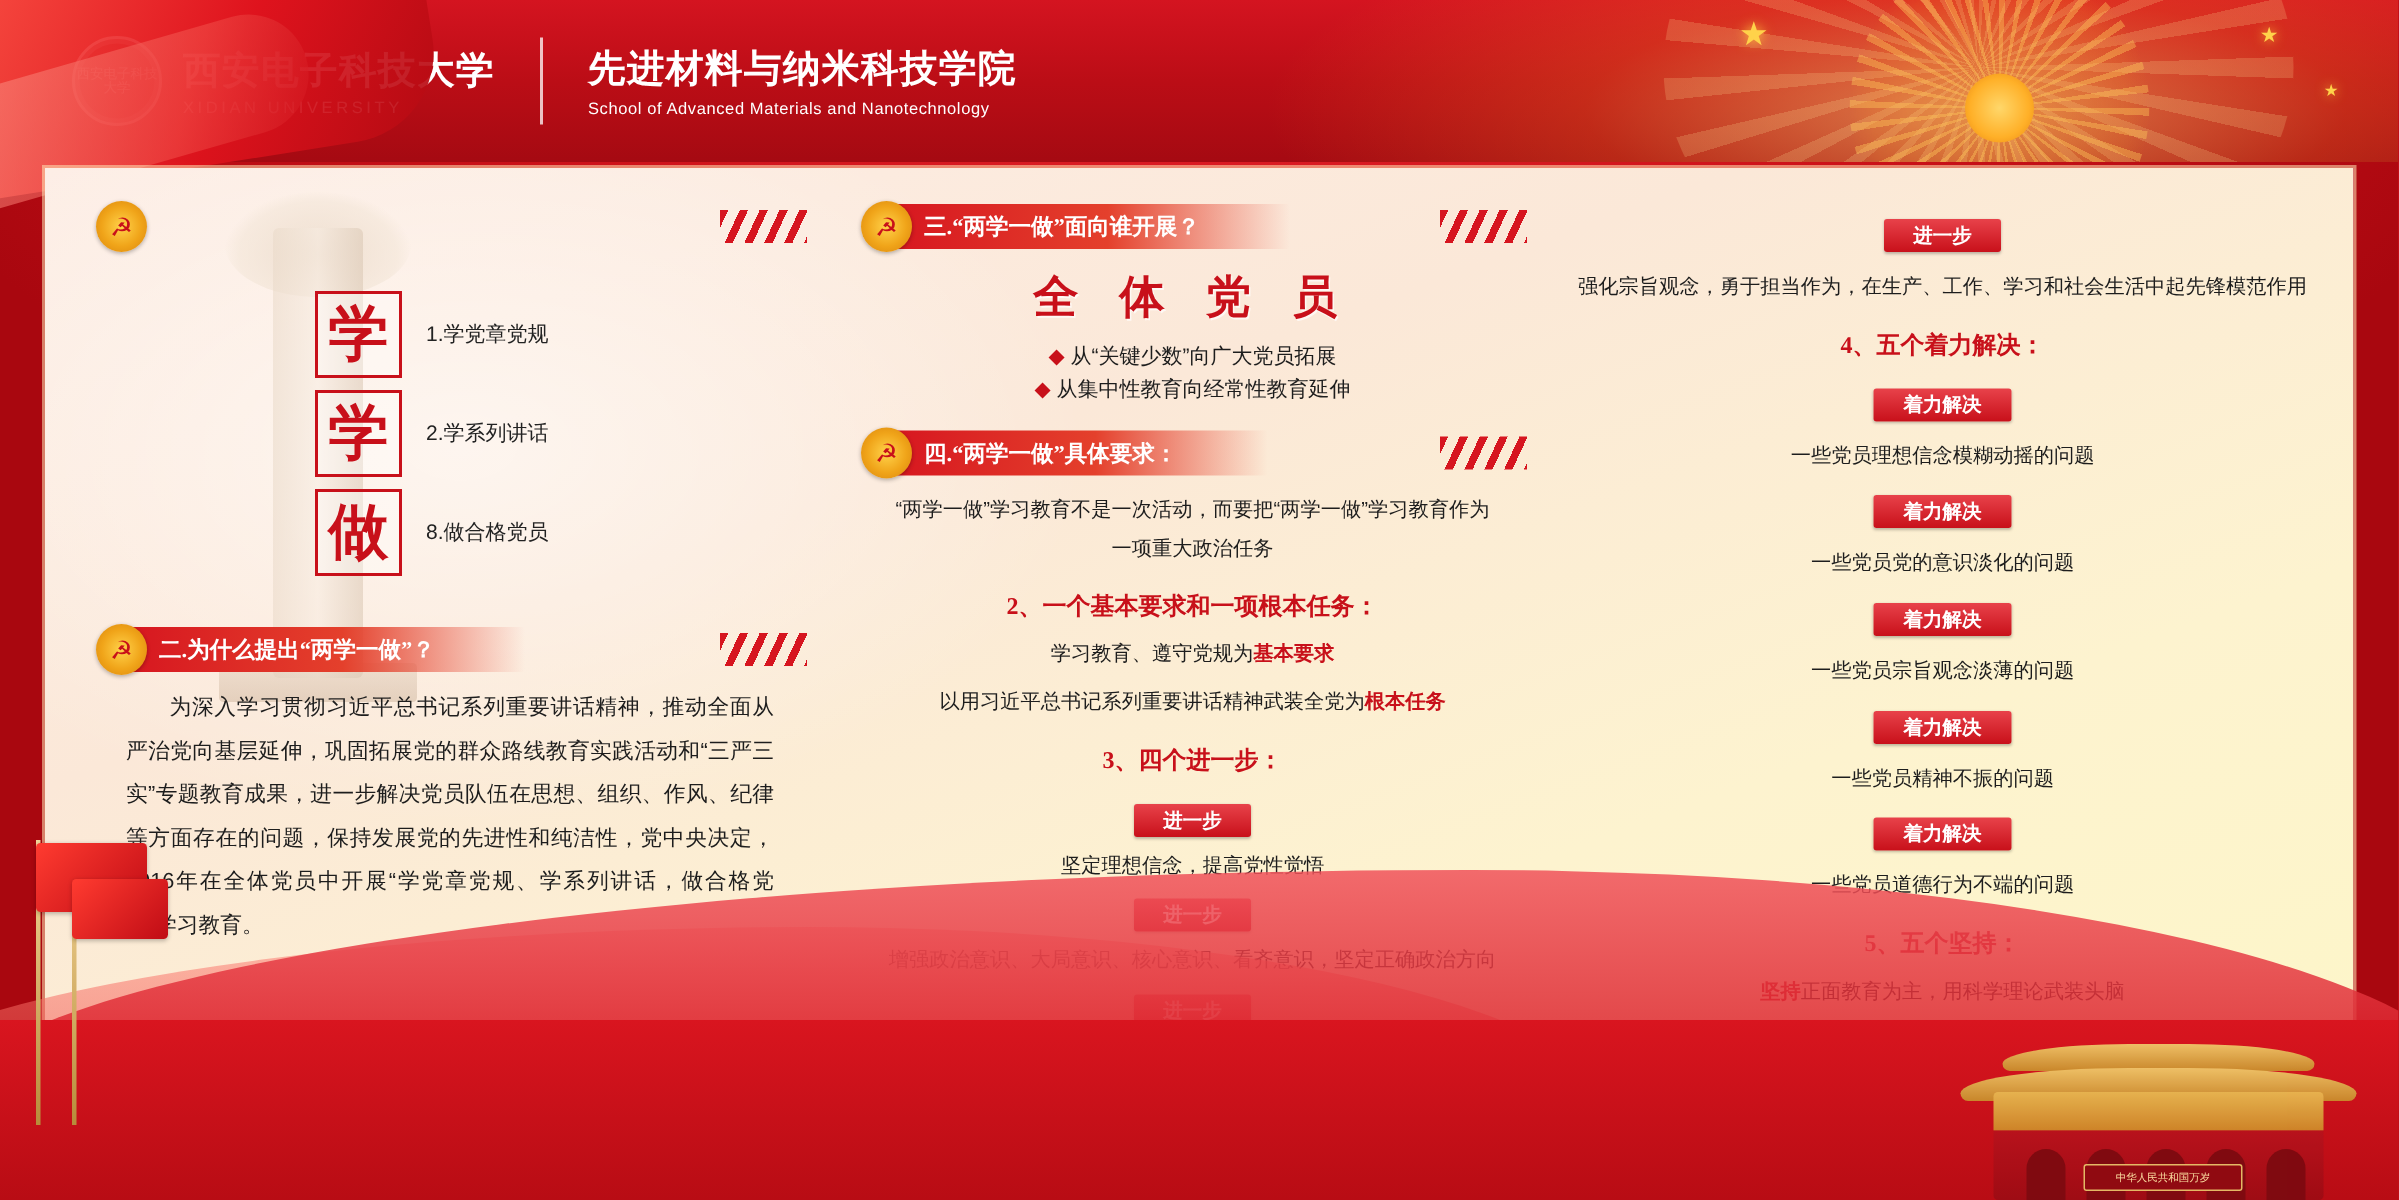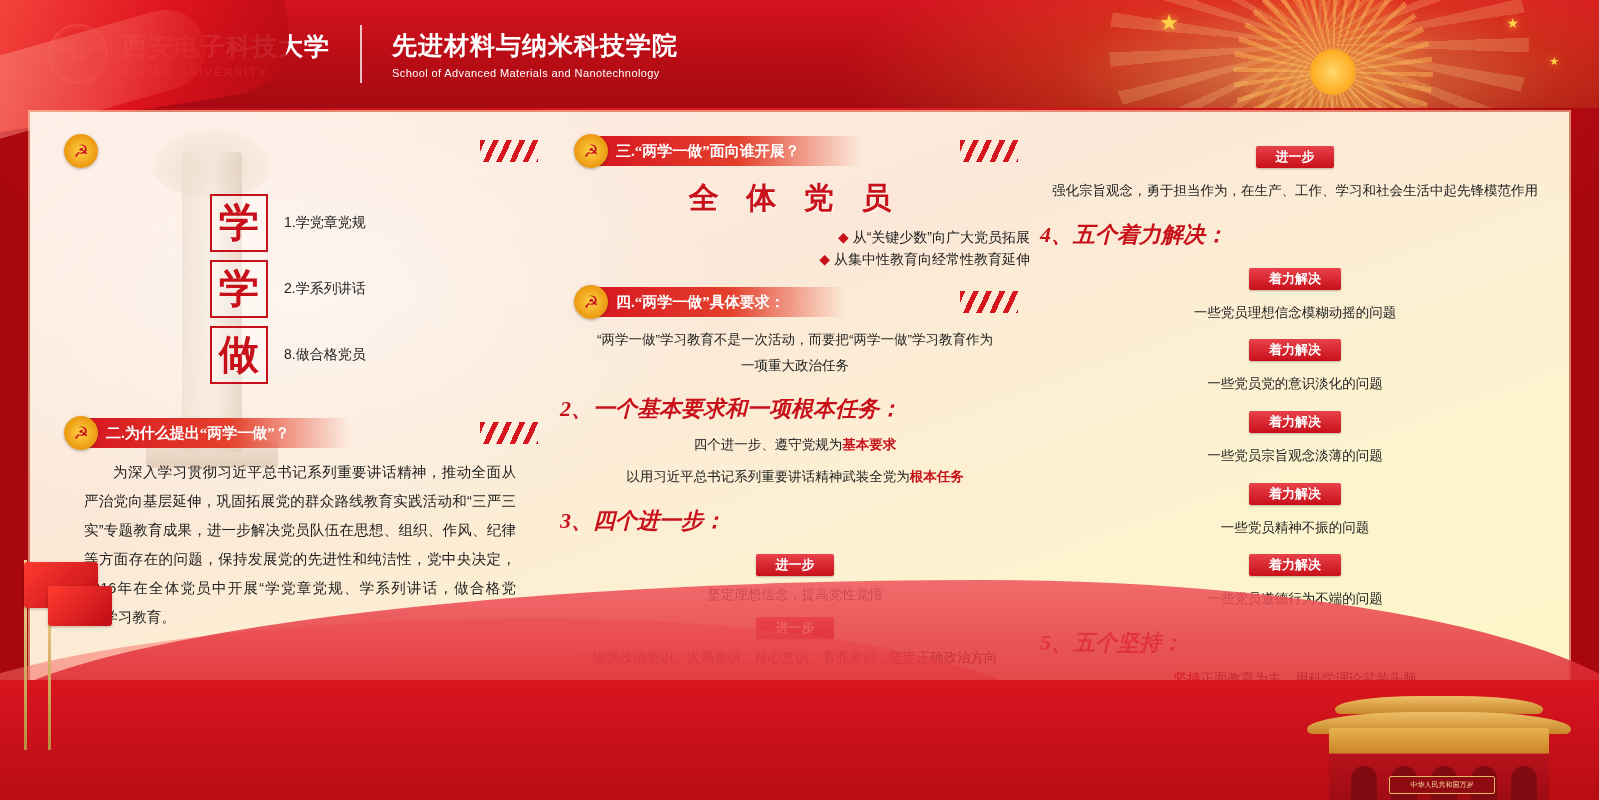--- a/index.html
+++ b/index.html
@@ -213,27 +213,26 @@
     font-size:14.5px;line-height:2.0;color:#1d1d1d;text-align:justify;
     margin:6px 34px 0 34px;text-indent:2em;
   }
   .big-red{
     text-align:center;color:#c8101a;font-weight:bold;
     font-family:"Liberation Serif","DejaVu Serif",serif;
     font-size:30px;letter-spacing:10px;margin:12px 0 10px 0;
     text-shadow:1px 1px 0 rgba(255,255,255,.7);
   }
   .bullet{
-    text-align:right;font-size:14px;color:#1d1d1d;margin:4px 0;
+    text-align:center;font-size:14px;color:#1d1d1d;margin:4px 0;
   }
   .diamond{color:#c8101a;margin-right:4px;}
   .sub-title{
-    color:#c8101a;font-weight:bold;font-size:22px;margin:16px 0 8px;
-    font-family:"Liberation Serif","DejaVu Serif",serif;
-    font-style:italic;
+    text-align:center;color:#c8101a;font-weight:bold;font-size:16px;margin:16px 0 8px;
+    font-family:"Liberation Serif","DejaVu Serif",serif;
   }
   .body-line{
     text-align:center;font-size:13.5px;color:#1d1d1d;line-height:1.9;
   }
   .hl{color:#c8101a;font-weight:bold;}
   .tag{
     display:block;margin:10px auto 6px;width:78px;height:22px;
     background:linear-gradient(180deg,#e8424a 0%,#c8101a 100%);
     color:#fff;font-size:13px;font-weight:bold;
     display:flex;align-items:center;justify-content:center;border-radius:2px;
@@ -345,21 +344,21 @@
           <span>四.“两学一做”具体要求：</span>
         </div>
         <div class="sec-emblem" style="left:14px;">☭</div>
       </div>
 
       <div class="body-line">“两学一做”学习教育不是一次活动，而要把“两学一做”学习教育作为</div>
       <div class="body-line">一项重大政治任务</div>
 
       <div class="sub-title">2、一个基本要求和一项根本任务：</div>
       <div class="body-line">
-        <span>四个进一步、遵守党规为</span><span class="hl">基本要求</span>
+        <span>学习教育、遵守党规为</span><span class="hl">基本要求</span>
       </div>
       <div class="body-line" style="margin-top:6px;text-align:center;">
         <span>以用习近平总书记系列重要讲话精神武装全党为</span><span class="hl">根本任务</span>
       </div>
 
       <div class="sub-title">3、四个进一步：</div>
 
       <div class="tag-wrap">
         <div class="tag">进一步</div>
       </div>

